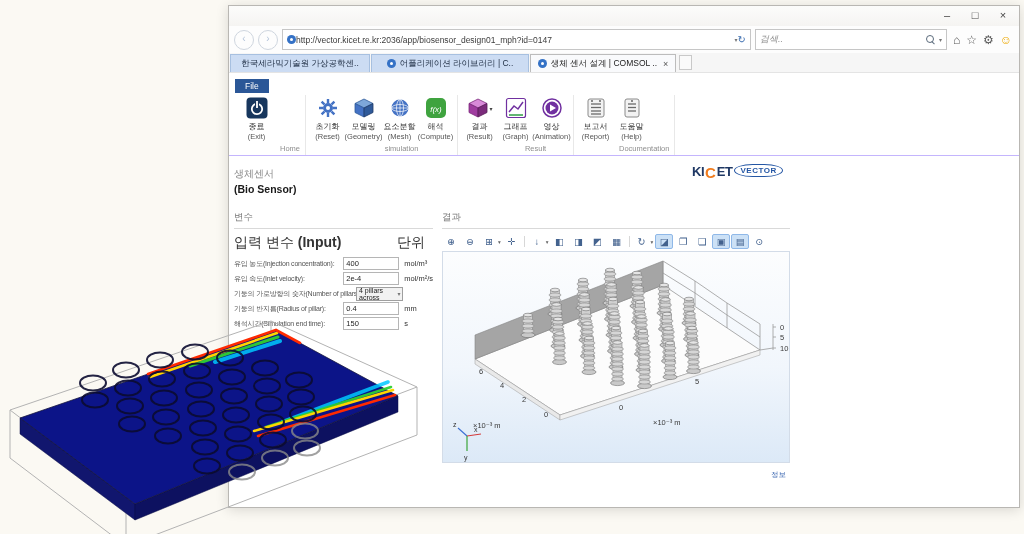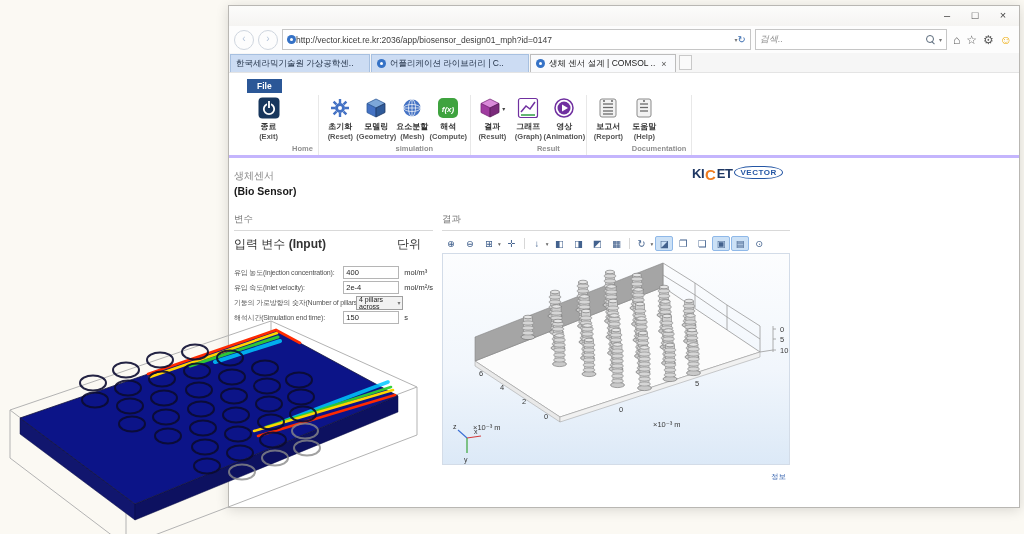--- a/index.html
+++ b/index.html
@@ -23,30 +23,30 @@
              padding:0 4px;gap:4px;font-size:9px;color:#8b8b8b;}
   .searchbox .stext{flex:1;font-style:italic;}
   .mag{position:relative;width:9px;height:9px;flex:0 0 auto;}
   .mag::before{content:"";position:absolute;left:0;top:0;width:6px;height:6px;border:1.4px solid #5b6b7c;border-radius:50%;}
   .mag::after{content:"";position:absolute;left:6px;top:6px;width:4px;height:1.4px;background:#5b6b7c;transform:rotate(45deg);transform-origin:0 0;}
   .navicons{display:flex;align-items:center;gap:6px;padding:0 2px;}
   .navicons span{font-size:12px;color:#5a5a5a;line-height:1;}
   .smiley{color:#eda800 !important;}
   .tabsrow{display:flex;align-items:flex-end;height:19px;background:#f6f6f6;border-bottom:1px solid #e4e4e4;padding-left:1px;gap:1px;}
   .tab{display:flex;align-items:center;gap:4px;height:17px;padding:0 5px;font-size:8.5px;color:#1d2c42;
-       background:#ccdcf3;border:1px solid #a7c0e0;border-bottom:none;white-space:nowrap;overflow:hidden;}
+       background:#ccdcf3;border:1px solid #a7c0e0;border-bottom:none;white-space:nowrap;overflow:hidden;justify-content:center;}
   .tab.active{background:#f9fafc;border-color:#bcbcbc;color:#222;}
   .tab .tclose{color:#555;font-size:9px;margin-left:2px;}
   .tab1{width:128px}.tab2{width:146px}.tab3{width:134px}
   .favicon{width:9px;height:9px;border-radius:50%;background:#3572c6;position:relative;flex:0 0 auto;}
   .favicon::after{content:"";position:absolute;left:3px;top:3px;width:3px;height:3px;border-radius:50%;background:#fff;}
   .newtab{width:11px;height:13px;background:#fafafa;border:1px solid #c9c9c9;margin-left:2px;margin-bottom:2px;}
   .content{position:relative;height:433px;background:#fff;overflow:hidden;}
   
-  .ribbon{border-bottom:3px solid #c4b5fd;padding:2px 0 0 18px;font-weight:bold;}
+  .ribbon{border-bottom:1px solid #c4b5fd;padding:2px 0 0 6px;}
   .filebtn{display:inline-block;background:#2b5797;color:#fff;font-size:8.5px;padding:2px 10px;}
   .ribbonrow{display:flex;align-items:stretch;margin-top:2px;}
   .rgroup{display:flex;flex-direction:column;padding:0 5px;border-right:1px solid #e8e8e8;}
   .ritems{display:flex;gap:3px;flex:1;align-items:flex-start;padding-top:2px;}
   .rcaption{text-align:center;font-size:7.5px;color:#8f8f8f;padding:3px 0 2px;margin-left:40px;}
   .ritem{width:33px;display:flex;flex-direction:column;align-items:center;font-size:8px;color:#333;text-align:center;}
   .ritem .rlab{margin-top:2px;white-space:nowrap;}
   .ritem .rsub{font-size:7.5px;color:#555;white-space:nowrap;}
   .ricon{width:22px;height:22px;display:block;}
   .iconwrap{display:flex;align-items:center;}
@@ -58,21 +58,21 @@
   .logo{position:absolute;left:463px;top:8px;display:flex;align-items:flex-start;gap:2px;}
   .lk{font-size:13px;font-weight:bold;color:#1f3864;letter-spacing:-0.5px;}
   .lc{font-size:15px;font-weight:bold;color:#f07c1e;margin:0 -1px;}
   .lv{font-size:8px;font-weight:bold;color:#2456a4;border:1.5px solid #2456a4;border-radius:50%/65%;
       padding:1px 5px;letter-spacing:0.5px;}
   .panels{display:flex;margin-top:16px;}
   .panel-h{font-size:9.5px;color:#777;}
   .panel hr{border:none;border-top:1px solid #d9d9d9;margin:4px 0 5px;}
   .panel-input{width:199px;}
   .panel-result{width:348px;margin-left:9px;}
-  .formhead{display:flex;font-size:12px;color:#333;margin-bottom:12px;}
+  .formhead{display:flex;font-size:14px;color:#333;margin-bottom:4px;}
   .formhead .fh1{flex:1;}
   .formhead .fh2{width:36px;}
   .frow{display:flex;align-items:center;height:15px;font-size:7px;color:#555;}
   .frow .flab{width:122px;white-space:nowrap;overflow:visible;letter-spacing:-0.2px;}
   .frow input{width:50px;height:11px;border:1px solid #b5b5b5;font-size:7.5px;padding:0 2px;color:#222;
               font-family:inherit;}
   .frow .funit{width:32px;padding-left:5px;color:#333;font-size:7.5px;}
   .fselect{width:54px;height:12px;border:1px solid #9f9f9f;background:#f2f2f2;display:flex;align-items:center;
            font-size:7px;color:#222;padding:0 2px;justify-content:space-between;}
   
@@ -370,20 +370,25 @@
               <input value="2e-4" style="">
               <span class="funit">mol/m²/s</span>
             </div>
             <div class="frow">
               <span class="flab">기둥의 가로방향의 숫자(Number of pillars across):</span>
               <span class="fselect">
                 <span>4 pillars across</span>
                 <span class="tinycaret">▾</span>
               </span>
               <span class="funit"></span>
+            </div>
+            <div class="frow">
+              <span class="flab">기둥의 반지름(Radius of pillar):</span>
+              <input value="0.4" style="">
+              <span class="funit">mm</span>
             </div>
             <div class="frow">
               <span class="flab">해석시간(Simulation end time):</span>
               <input value="150" style="">
               <span class="funit">s</span>
             </div>
           </div>
 
           <div class="panel panel-result">
             <div class="panel-h">결과</div>

